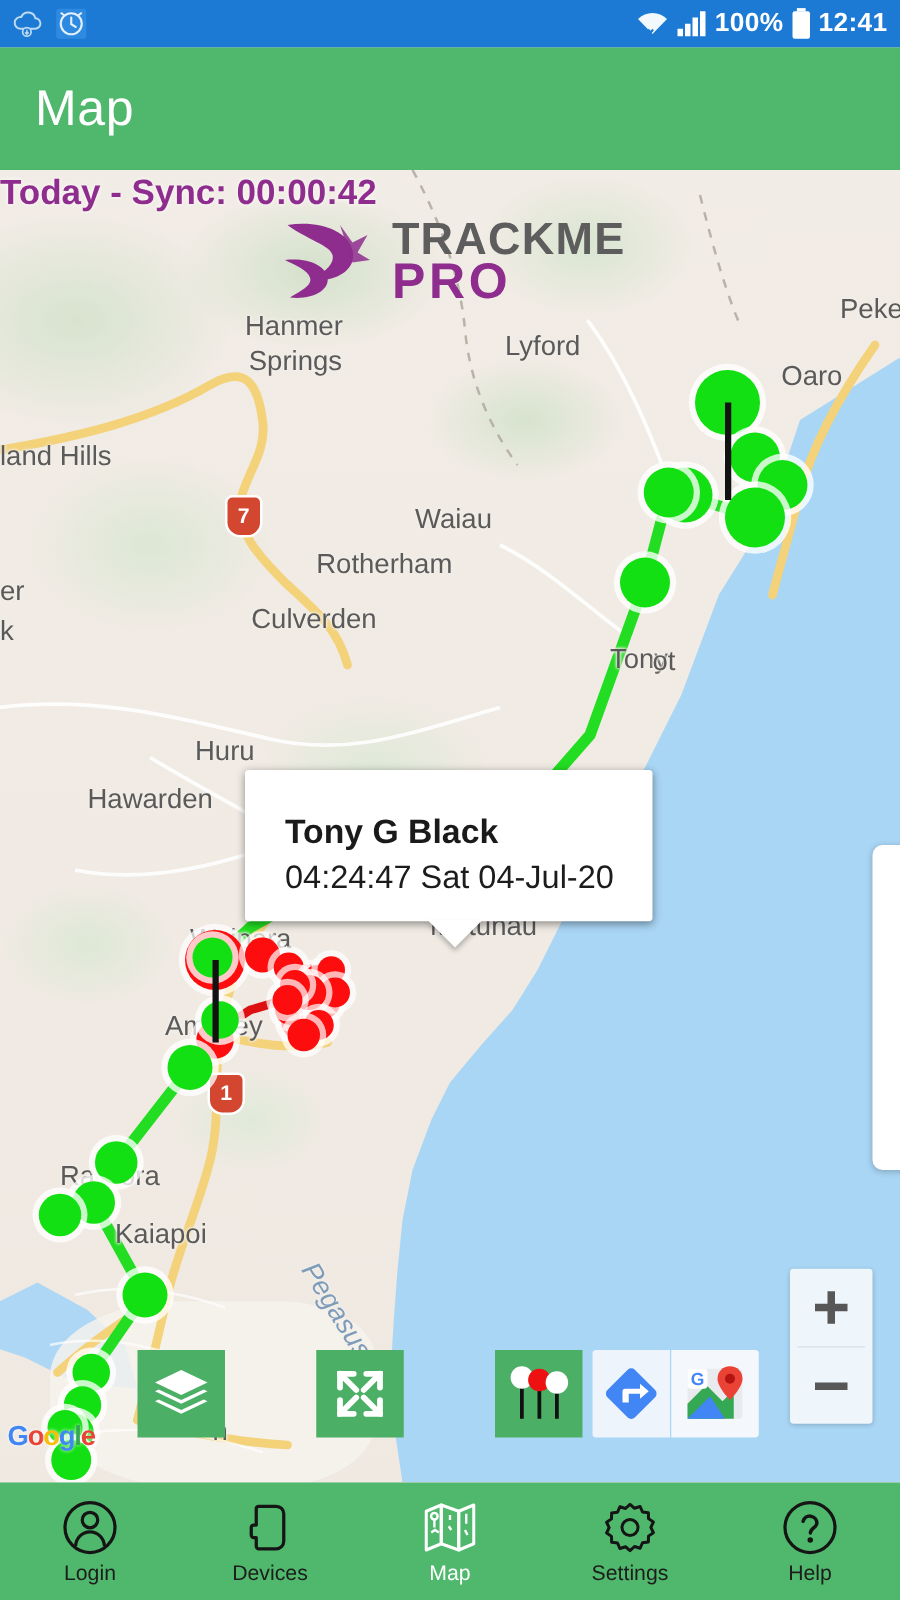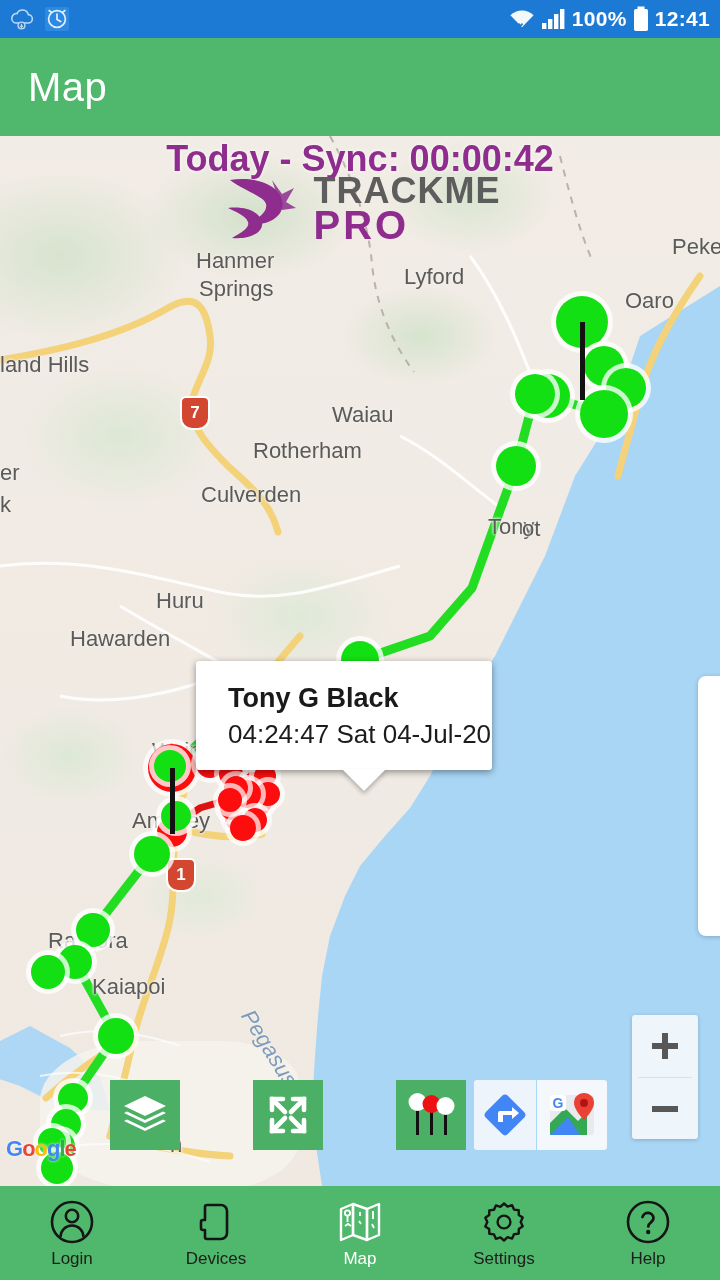--- a/index.html
+++ b/index.html
@@ -88,45 +88,45 @@
   .shield {
     position:absolute; width:26px; height:30px; background:#d3462f;
     color:#fff; font-size:17px; font-weight:bold;
     display:flex; align-items:center; justify-content:center;
     border-radius:4px 4px 10px 10px;
     box-shadow:0 0 0 2px #fff;
   }
 
   
   #sync-banner {
-    position:absolute; top:2px; left:0; width:720px; text-align:center;
-    color:#8e2d8e; font-size:36px; font-weight:bold;
+    position:absolute; top:2px; left:0; width:720px; text-align:left;
+    color:#8e2d8e; font-size:28px; font-weight:bold;
     text-shadow:0 0 4px rgba(255,255,255,.9);
   }
   #brand-logo {
     position:absolute; top:38px; left:0; width:720px;
     display:flex; align-items:center; justify-content:center; gap:16px;
   }
   #brand-mark { width:78px; height:70px; }
   #brand-words { display:flex; flex-direction:column; line-height:.92; }
   #brand-trackme { color:#5d5d5d; font-size:36px; font-weight:bold; letter-spacing:1px; }
   #brand-pro { color:#8e2d8e; font-size:40px; font-weight:bold; letter-spacing:3px; }
 
   
   .mk { position:absolute; border-radius:50%; }
   .mk.green { background:#13e013; box-shadow:0 0 0 5px rgba(255,255,255,.78); }
   .mk.red   { background:#fd0d0d; box-shadow:0 0 0 5px rgba(255,255,255,.70); }
   .stem { position:absolute; width:5px; background:#121212; }
 
   
   #info-window {
-    position:absolute; left:196px; top:525px; width:296px;
+    position:absolute; left:196px; top:480px; width:326px;
     background:#ffffff; border-radius:3px;
     box-shadow:0 2px 7px rgba(0,0,0,.42);
-    padding:22px 0 20px 32px;
+    padding:34px 0 20px 32px;
   }
   #iw-title { font-size:27px; font-weight:bold; color:#1a1a1a; margin-bottom:5px; }
   #iw-sub   { font-size:26px; color:#1c1c1c; }
   #iw-tail {
     position:absolute; left:146px; bottom:-21px; width:0; height:0;
     border-left:22px solid transparent; border-right:22px solid transparent;
     border-top:22px solid #ffffff;
     filter:drop-shadow(0 3px 2px rgba(0,0,0,.25));
   }
 

